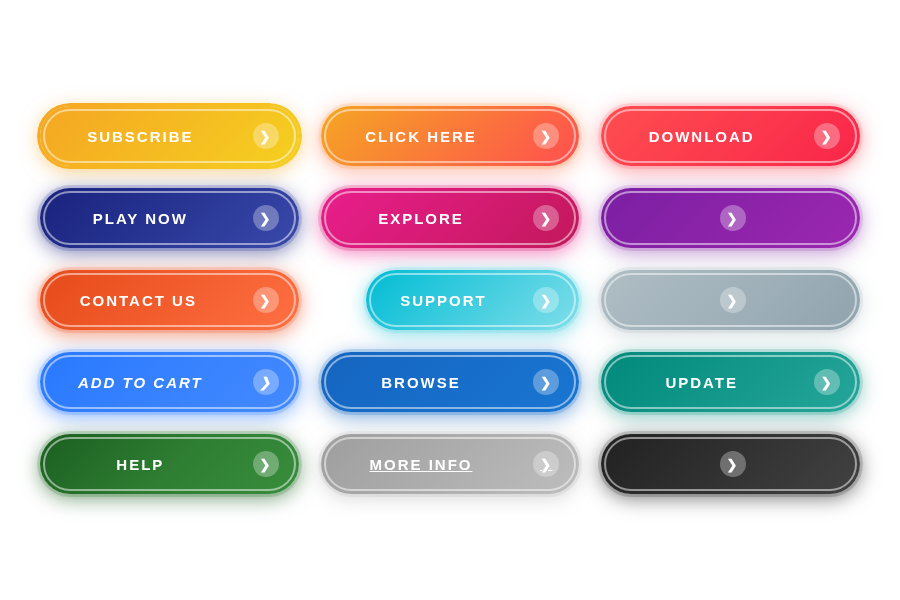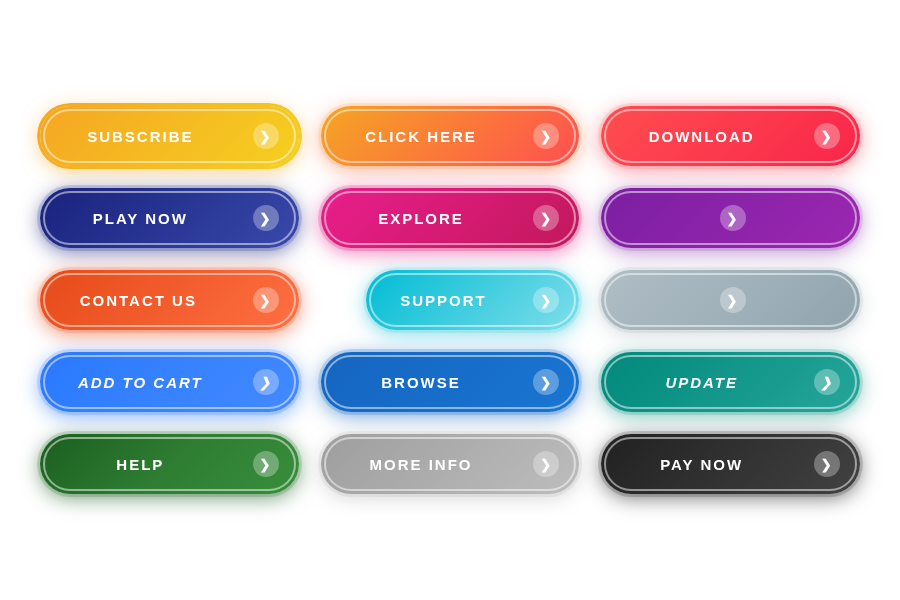--- a/index.html
+++ b/index.html
@@ -133,32 +133,32 @@
     }
 
     .btn-browse {
       background: linear-gradient(135deg, #1565c0 0%, #1976d2 100%);
       box-shadow: 0 6px 25px rgba(21,101,192,0.5);
     }
 
     .btn-update {
       background: linear-gradient(135deg, #00897b 0%, #26a69a 100%);
       box-shadow: 0 6px 25px rgba(0,137,123,0.5);
-      font-style: italic;
     }
 
     
     .btn-help {
       background: linear-gradient(135deg, #1b5e20 0%, #2e7d32 50%, #388e3c 100%);
       box-shadow: 0 6px 25px rgba(27,94,32,0.5);
     }
 
     .btn-more-info {
       background: linear-gradient(135deg, #9e9e9e 0%, #bdbdbd 100%);
       box-shadow: 0 6px 25px rgba(158,158,158,0.4);
+      text-decoration: underline;
     }
 
     .btn-pay-now {
       background: linear-gradient(135deg, #212121 0%, #424242 100%);
       box-shadow: 0 6px 25px rgba(33,33,33,0.5);
     }
 
     
     .btn-inner-border {
       position: absolute;
@@ -252,16 +252,15 @@
       <span class="btn-label">HELP</span>
       <span class="chevron">❯</span>
     </button>
     <button class="btn btn-more-info">
       <div class="btn-inner-border"></div>
       <span class="btn-label">MORE INFO</span>
       <span class="chevron">❯</span>
     </button>
     <button class="btn btn-pay-now">
       <div class="btn-inner-border"></div>
-      <span class="btn-label">PAY NOW</span>
       <span class="chevron">❯</span>
     </button>
   </div>
 
 </body></html>

